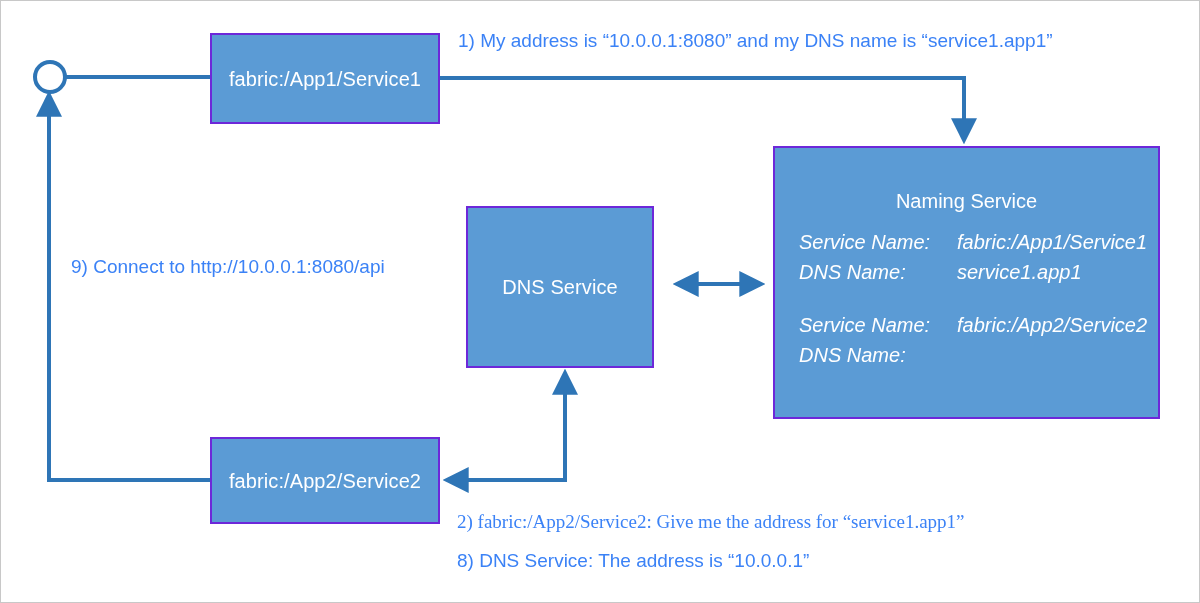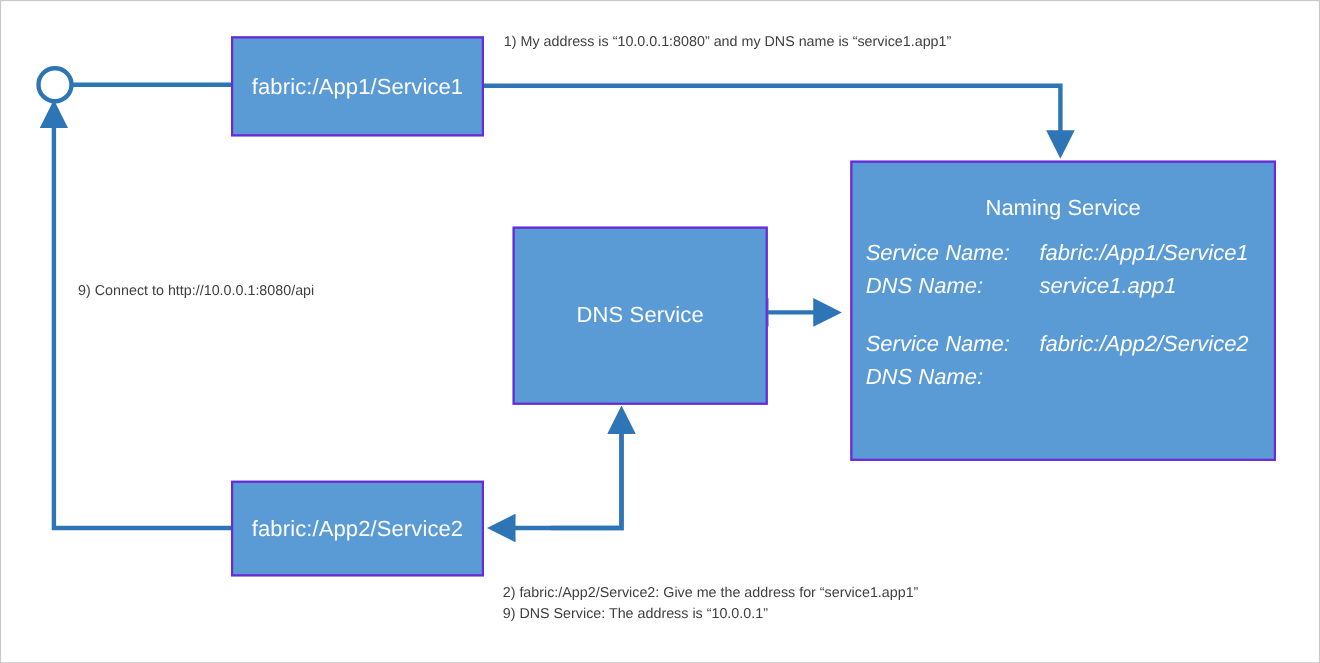--- a/index.html
+++ b/index.html
@@ -41,26 +41,26 @@
   .node-label {
     font-size: 20px;
     line-height: 1.2;
     font-weight: 400;
     letter-spacing: 0.1px;
     white-space: nowrap;
   }
 
   #node-app1   { left: 209px; top: 32px;  width: 230px; height: 91px; }
   #node-app2   { left: 209px; top: 436px; width: 230px; height: 87px; }
-  #node-dns    { left: 465px; top: 205px; width: 232px; height: 162px; }
+  #node-dns    { left: 465px; top: 205px; width: 188px; height: 162px; }
 
   #node-naming {
     left: 772px; top: 145px; width: 387px; height: 273px;
     display: block;
-    padding: 0;
+    padding: 12px;
   }
 
   
   .naming-title {
     text-align: center;
     font-size: 20px;
     color: #ffffff;
     margin-top: 30px;
   }
   .naming-entries {
@@ -81,29 +81,29 @@
     flex: 0 0 158px;
   }
   .entry-val {
     flex: 0 0 auto;
   }
   .entry-gap { height: 24px; }
 
   
   .annotation {
     position: absolute;
-    color: #404040;
-    font-size: 13px;
+    color: #3b82f6;
+    font-size: 19px;
     line-height: 1.2;
     white-space: nowrap;
     z-index: 4;
   }
   #ann-1 { left: 457px; top: 29px;  }
   #ann-4 { left: 70px;  top: 255px; }
-  #ann-2 { left: 456px; top: 530px; }
+  #ann-2 { left: 456px; top: 510px; font-family: Liberation Serif, serif; }
   #ann-3 { left: 456px; top: 549px; }
 </style>
 </head>
 <body>
 
 <div id="canvas">
 
   <svg id="svg-layer" viewBox="0 0 1200 603">
     <defs>
       <marker id="arrow-end" viewBox="0 0 12 12" refX="10" refY="6" markerWidth="6.5" markerHeight="6.5" orient="auto-start-reverse">
@@ -174,15 +174,15 @@
 
     </div>
   </div>
 
   <div class="annotation" id="ann-1">1) My address is “10.0.0.1:8080” and my DNS name is “service1.app1”</div>
 
   <div class="annotation" id="ann-4">9) Connect to http://10.0.0.1:8080/api</div>
 
   <div class="annotation" id="ann-2">2) fabric:/App2/Service2: Give me the address for “service1.app1”</div>
 
-  <div class="annotation" id="ann-3">9) DNS Service: The address is “10.0.0.1”</div>
+  <div class="annotation" id="ann-3">8) DNS Service: The address is “10.0.0.1”</div>
 
 </div>
 
 </body></html>

